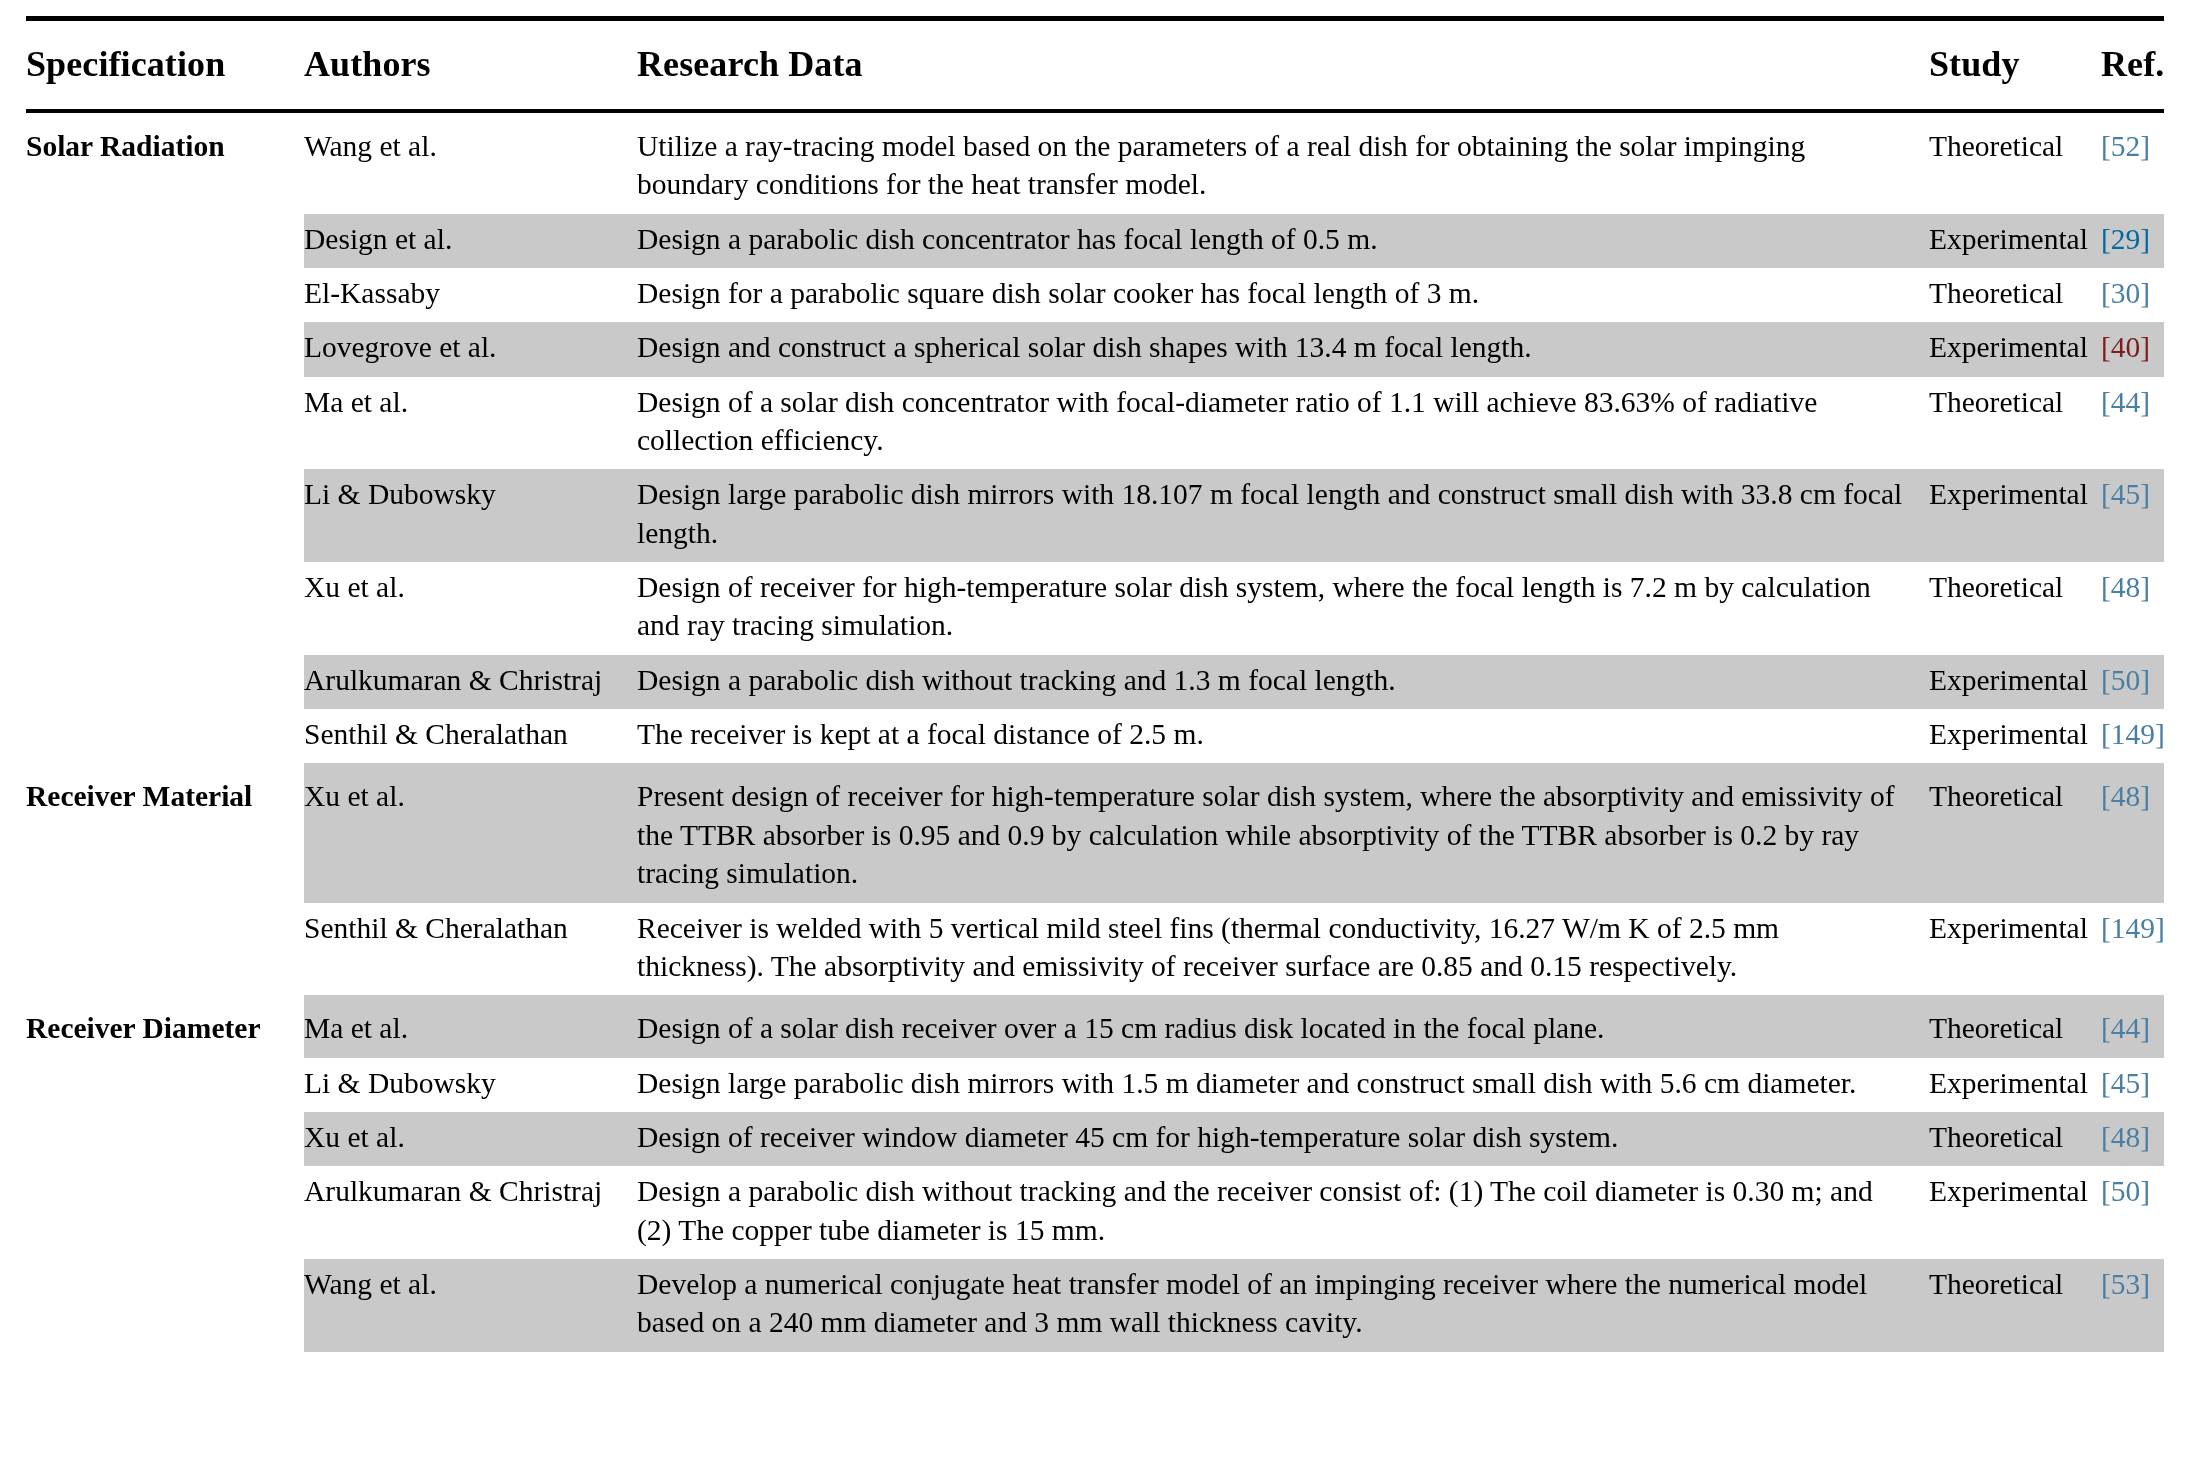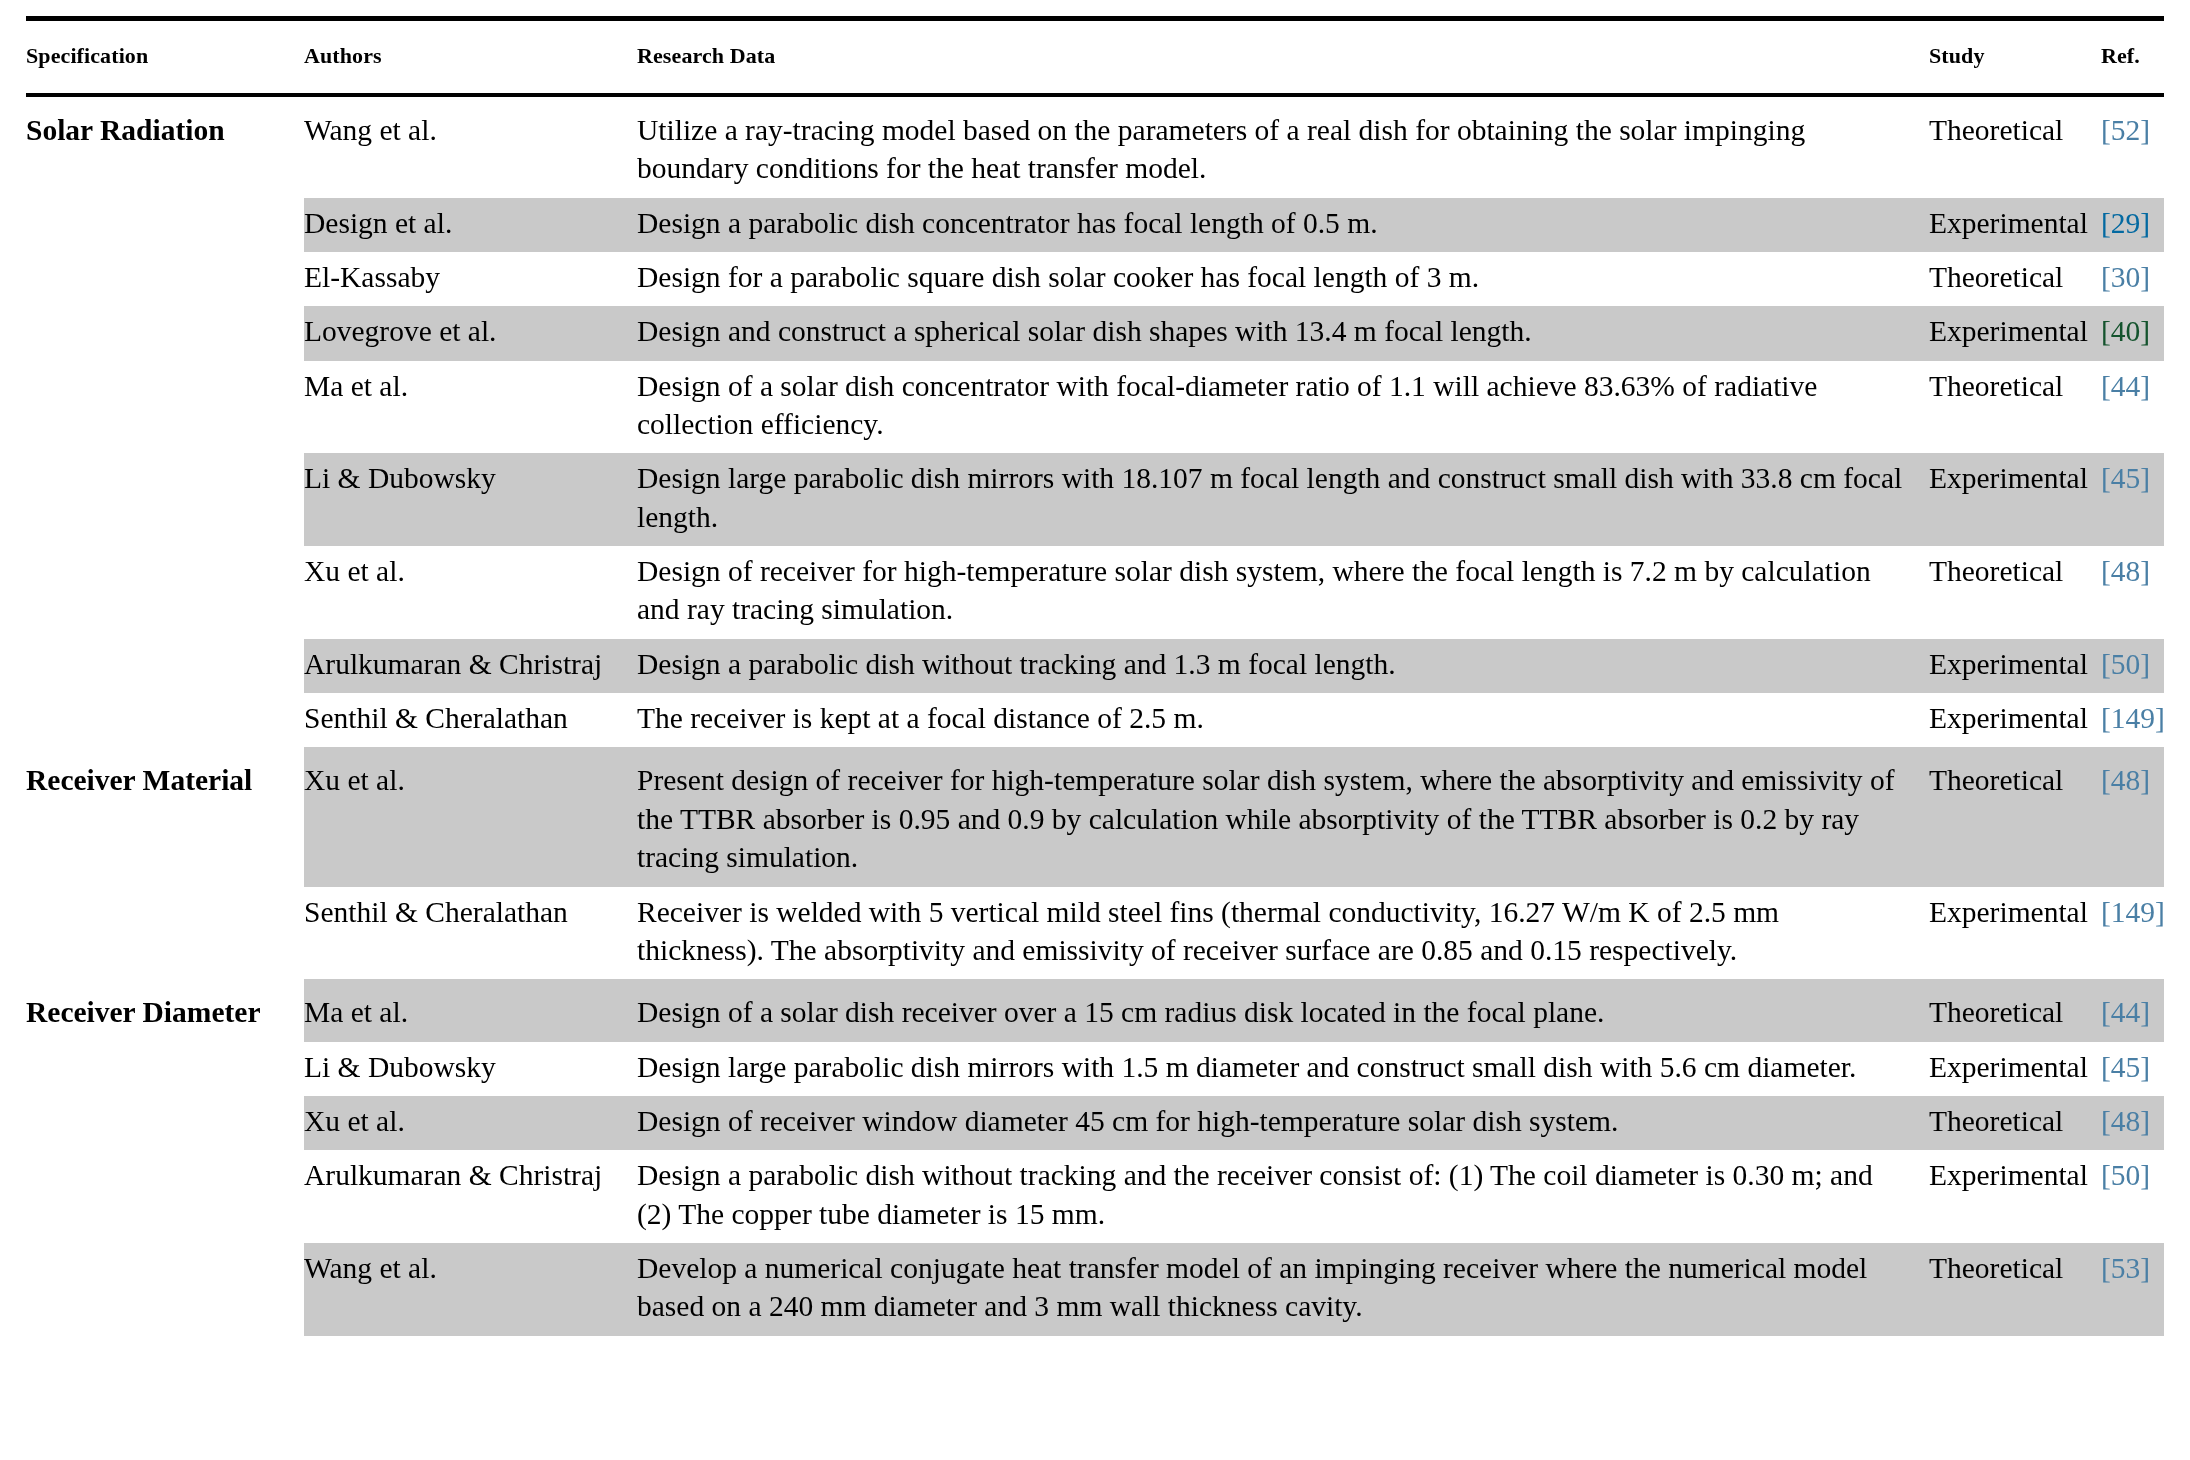--- a/index.html
+++ b/index.html
@@ -43,21 +43,21 @@
 
   col.c-spec  { width: 278px; }
   col.c-auth  { width: 333px; }
   col.c-data  { width: 1292px; }
   col.c-study { width: 172px; }
   col.c-ref   { width: 63px;  }
 
   thead th {
     font-family: "Liberation Serif", "DejaVu Serif", serif;
     font-weight: bold;
-    font-size: 22px;
+    font-size: 36px;
     text-align: left;
     vertical-align: top;
     padding: 22px 0 24px 0;
     letter-spacing: 0.1px;
   }
   thead th.pad-l { padding-left: 0; }
 
   tbody td {
     font-size: 29.5px;
     line-height: 1.30;
@@ -147,21 +147,21 @@
           <td class="auth-cell">El-Kassaby</td>
           <td class="data-cell">Design for a parabolic square dish solar cooker has focal length of 3 m.</td>
           <td class="study-cell">Theoretical</td>
           <td class="ref-cell"><a class="ref-link" href="#" style="color: rgb(74, 127, 165);">[30]</a></td>
         </tr>
         <tr class="row shaded">
           <td class="spec-cell"></td>
           <td class="auth-cell shade">Lovegrove et al.</td>
           <td class="data-cell shade">Design and construct a spherical solar dish shapes with 13.4 m focal length.</td>
           <td class="study-cell shade">Experimental</td>
-          <td class="ref-cell shade"><a class="ref-link" href="#" style="color: #14532d;">[40]</a></td>
+          <td class="ref-cell shade"><a class="ref-link" href="#" style="color: #7f1d1d;">[40]</a></td>
         </tr>
         <tr class="row">
           <td class="spec-cell"></td>
           <td class="auth-cell">Ma et al.</td>
           <td class="data-cell">Design of a solar dish concentrator with focal-diameter ratio of 1.1 will achieve 83.63% of radiative collection efficiency.</td>
           <td class="study-cell">Theoretical</td>
           <td class="ref-cell"><a class="ref-link" href="#" style="color: rgb(74, 127, 165);">[44]</a></td>
         </tr>
         <tr class="row shaded">
           <td class="spec-cell"></td>

